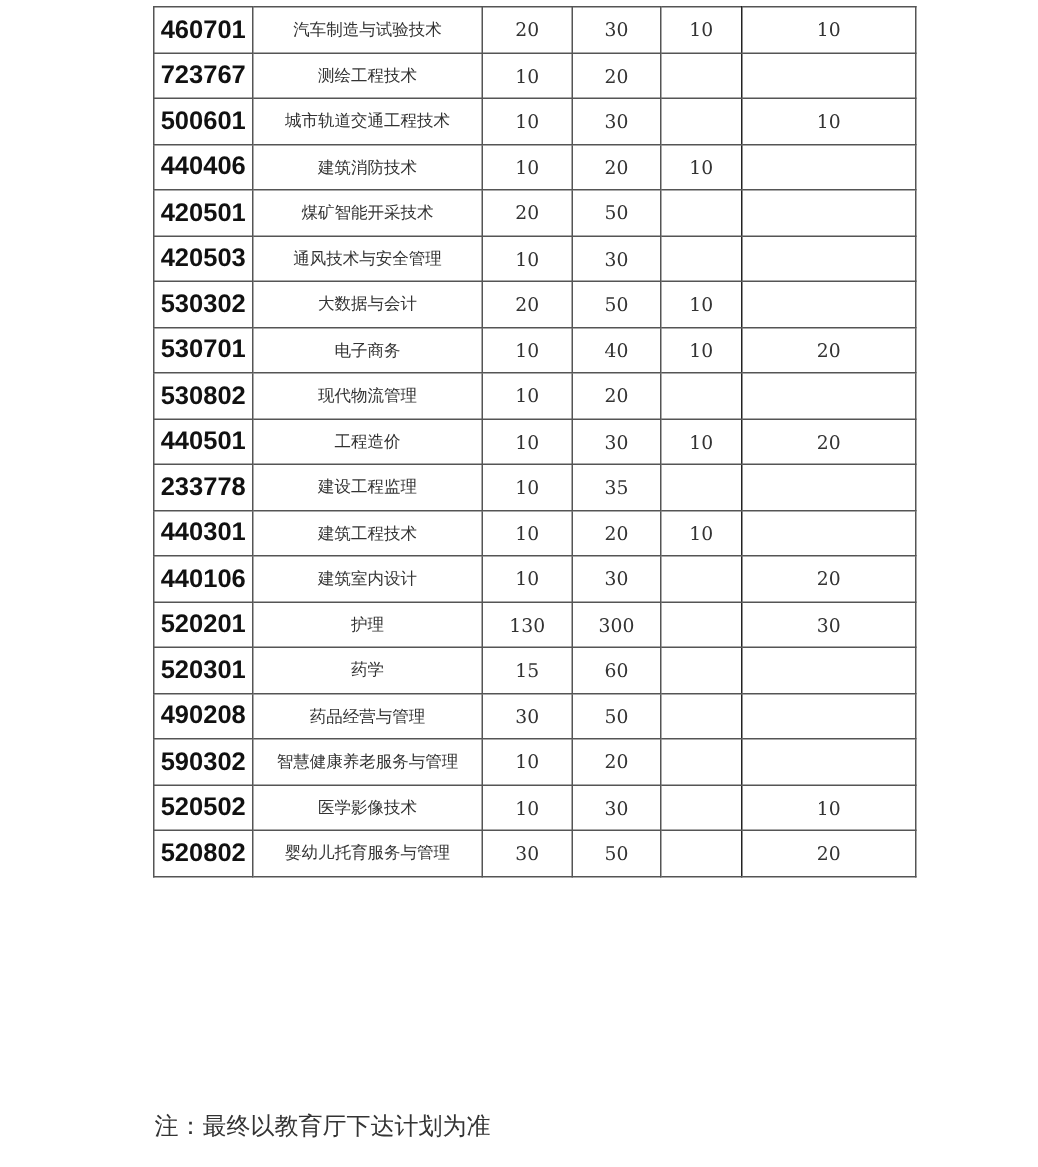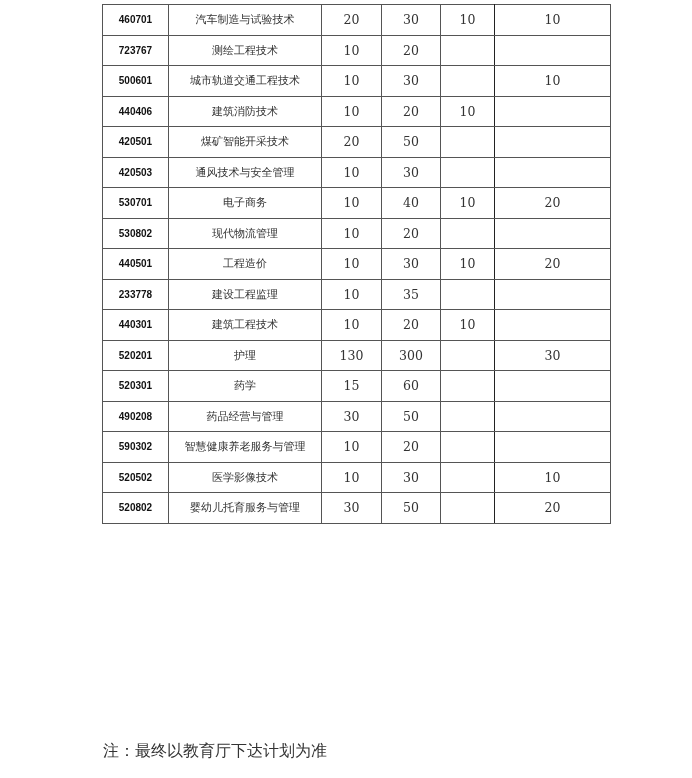--- a/index.html
+++ b/index.html
@@ -4,21 +4,21 @@
 <style>
   html, body { margin: 0; padding: 0; background: #ffffff; }
   body { width: 692px; height: 778px; position: relative; overflow: hidden;
          font-family: "DejaVu Serif", "Liberation Serif", serif; color: #222; }
   .page { position: absolute; left: 0; top: 0; width: 692px; height: 778px; background: #fff; }
   table.plan { position: absolute; left: 102px; top: 4px; border-collapse: collapse;
                table-layout: fixed; width: 508px; }
   table.plan td { border: 1px solid #555; height: 29.5px; padding: 0; text-align: center;
                   vertical-align: middle; font-size: 12.5px; color: #333; white-space: nowrap; overflow: hidden; }
   table.plan td.code { font-family: "Liberation Sans", "DejaVu Sans", sans-serif; font-weight: bold;
-                       color: #111; font-size: 10px; }
+                       color: #111; font-size: 17px; }
   table.plan td.name { font-size: 11px; margin-left: 16px; }
   table.plan td.c4 { border-right: 1px solid #222; }
   .note { position: absolute; left: 103px; top: 741px; font-size: 16px; color: #333; }
 </style>
 </head>
 <body>
 
 <div class="page">
   <table class="plan">
     <colgroup>
@@ -78,20 +78,28 @@
 
   <tr>
     <td class="code">420503</td>
     <td class="name">通风技术与安全管理</td>
     <td>10</td>
     <td>30</td>
     <td class="c4"></td>
     <td></td>
   </tr>
 
+  <tr>
+    <td class="code">530302</td>
+    <td class="name">大数据与会计</td>
+    <td>20</td>
+    <td>50</td>
+    <td class="c4">10</td>
+    <td></td>
+  </tr>
 
   <tr>
     <td class="code">530701</td>
     <td class="name">电子商务</td>
     <td>10</td>
     <td>40</td>
     <td class="c4">10</td>
     <td>20</td>
   </tr>
 
@@ -126,20 +134,28 @@
 
   <tr>
     <td class="code">440301</td>
     <td class="name">建筑工程技术</td>
     <td>10</td>
     <td>20</td>
     <td class="c4">10</td>
     <td></td>
   </tr>
 
+  <tr>
+    <td class="code">440106</td>
+    <td class="name">建筑室内设计</td>
+    <td>10</td>
+    <td>30</td>
+    <td class="c4"></td>
+    <td>20</td>
+  </tr>
 
   <tr>
     <td class="code">520201</td>
     <td class="name">护理</td>
     <td>130</td>
     <td>300</td>
     <td class="c4"></td>
     <td>30</td>
   </tr>
 

